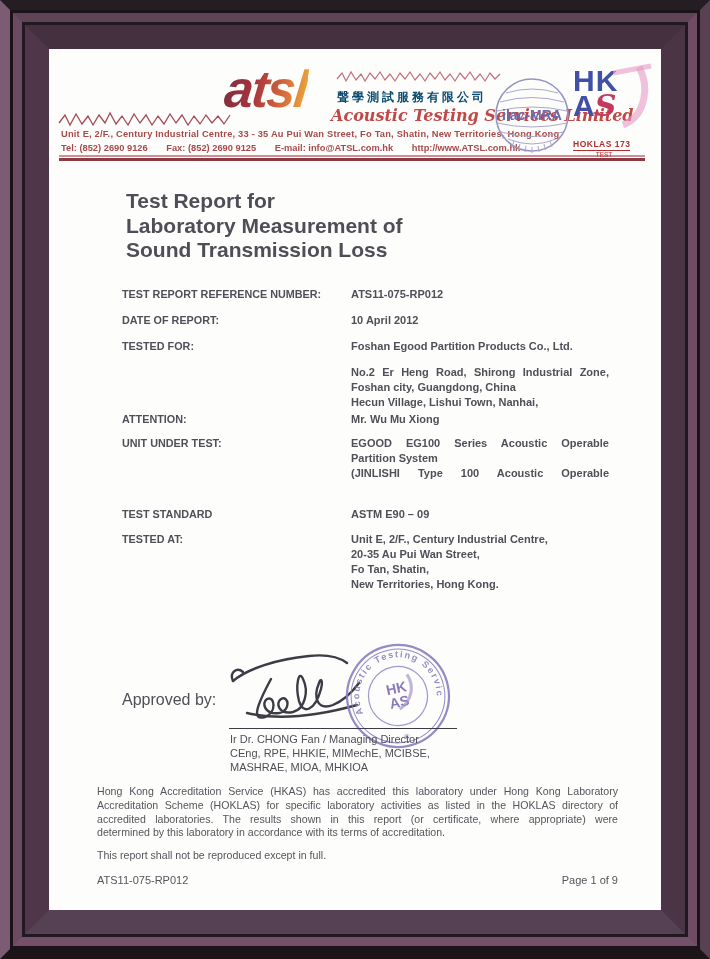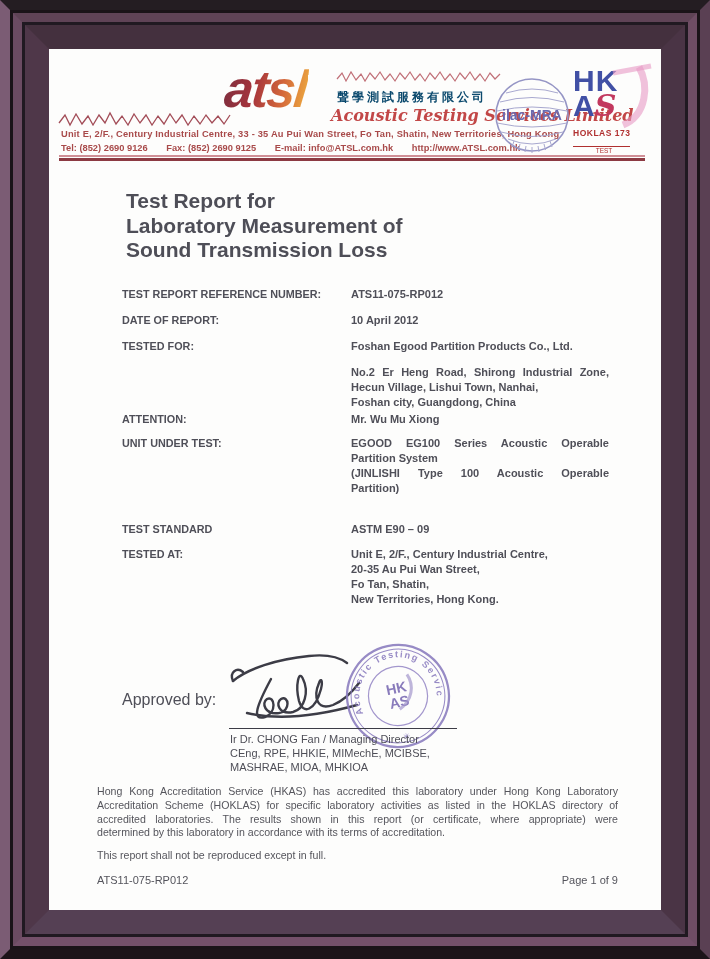--- a/index.html
+++ b/index.html
@@ -46,22 +46,22 @@
           border-top:2px solid #d08f96; }
   .rule-dark { margin-top:1px; height:3px; background:#8c3a42; }
 
   .ilac { position:absolute; left:443px; top:26px; }
   .hkas { position:absolute; left:524px; top:20px; width:82px; }
   .hkas-letters { position:relative; line-height:0.82;
                   font-weight:bold; color:#4150a5; font-size:30px; letter-spacing:1px; }
   .hkas-s { font-family:"DejaVu Serif", serif; font-style:italic; color:#c2385e;
             font-size:30px; margin-left:-1px; }
   .hkas-ribbon { position:absolute; left:26px; top:-6px; }
-  .hoklas { margin-top:10px; font-size:8.5px; font-weight:bold; color:#b03030;
-            border-bottom:1px solid #b03030; display:inline-block; padding-bottom:8px;
+  .hoklas { margin-top:21px; font-size:8.5px; font-weight:bold; color:#b03030;
+            border-bottom:1px solid #b03030; display:inline-block; padding-bottom:1px;
             letter-spacing:0.5px; }
   .hkas-test { font-size:6.5px; color:#b03030; text-align:center; width:62px; }
 
   
   .doc-title { position:absolute; left:77px; top:140px; font-size:21px; font-weight:bold;
                line-height:24.5px; color:#4e4e57; }
 
   
   .fields { position:absolute; left:73px; top:238px; width:487px; font-size:11px; }
   .row { display:flex; line-height:15px; }
@@ -174,39 +174,38 @@
       <div class="lbl">TESTED FOR:</div>
       <div class="val">
                       <div>Foshan Egood Partition Products Co., Ltd.</div>
                     </div>
     </div>
 
     <div class="row" style="margin-top:11px">
       <div class="lbl"></div>
       <div class="val">
         <div class="jl">No.2 Er Heng Road, Shirong Industrial Zone,</div>
+        <div>Foshan city, Guangdong, China</div>
         <div>Hecun Village, Lishui Town, Nanhai,</div>
-        <div>Foshan city, Guangdong, China</div>
       </div>
     </div>
 
     <div class="row" style="margin-top:2px">
       <div class="lbl">ATTENTION:</div>
       <div class="val">
                       <div>Mr. Wu Mu Xiong</div>
                     </div>
     </div>
 
     <div class="row" style="margin-top:9px">
       <div class="lbl">UNIT UNDER TEST:</div>
       <div class="val">
         <div class="jl">EGOOD EG100 Series Acoustic Operable</div>
         <div>Partition System</div>
         <div class="jl">(JINLISHI Type 100 Acoustic Operable</div>
-        <div>Partition)</div>
       </div>
     </div>
 
     <div class="row" style="margin-top:26px">
       <div class="lbl">TEST STANDARD</div>
       <div class="val">
                       <div>ASTM E90 – 09</div>
                     </div>
     </div>
 

